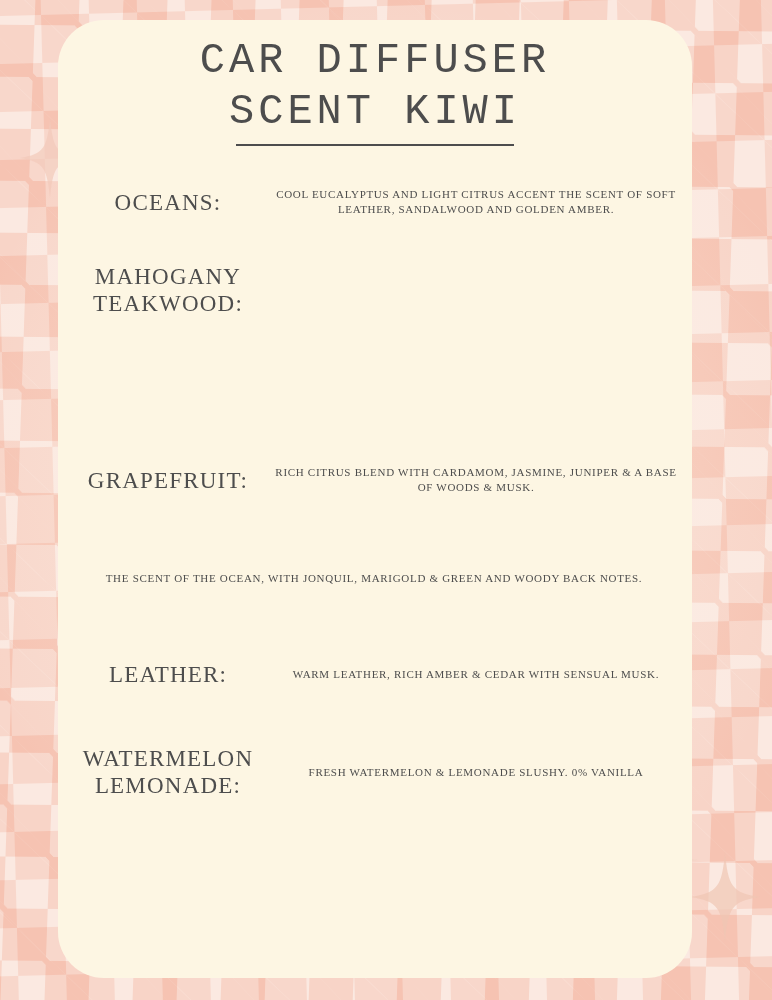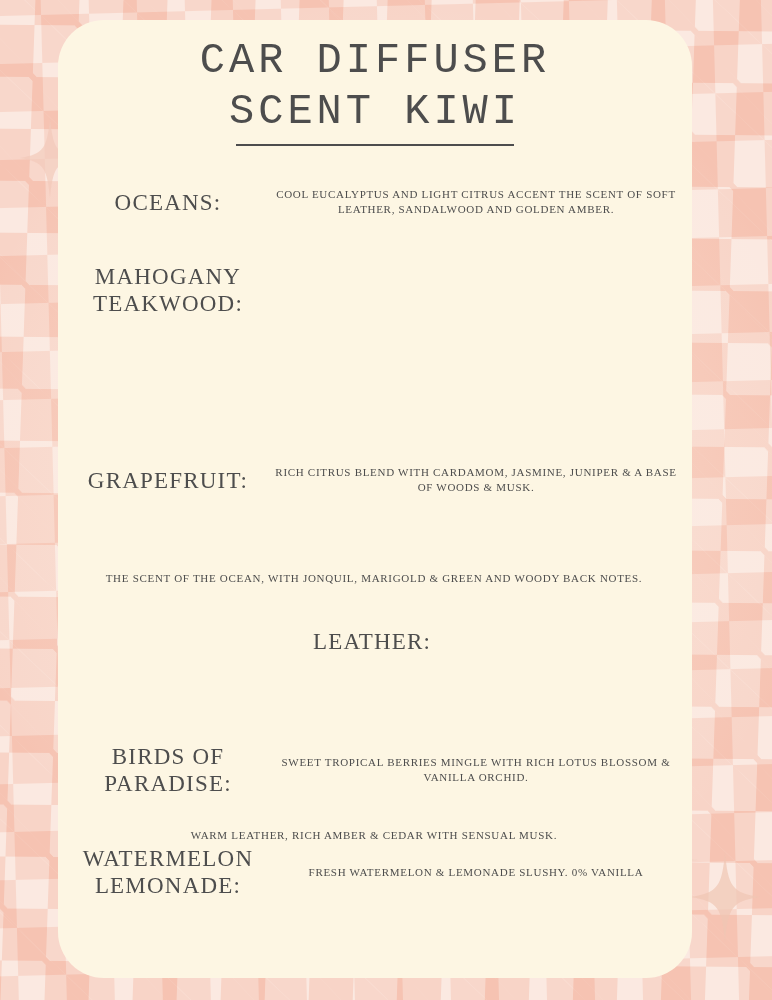--- a/index.html
+++ b/index.html
@@ -138,21 +138,21 @@
     line-height: 1.42;
     flex: 1 1 auto;
   }
 
   
   .row-0 { height: 92px; }
   .row-1 { height: 84px; }
   .row-2 { height: 100px; }
   .row-3 { height: 96px; }
   .row-4 { height: 100px; }
-  .row-5 { height: 92px; flex-direction: column; }
+  .row-5 { height: 92px; }
   .row-6 { height: 100px; }
   .row-7 { height: 104px; justify-content: space-between; }
 </style>
 </head>
 <body>
 
 <div class="page">
 
   <div class="checker-wrap">
     <div class="checker"></div>
@@ -207,24 +207,20 @@
 
       <div class="row row-4">
         <div class="row-desc">THE SCENT OF THE OCEAN, WITH JONQUIL, MARIGOLD &amp; GREEN AND WOODY BACK NOTES.</div>
       </div>
 
       <div class="row row-5">
         <div class="row-name">LEATHER:</div>
         <div class="row-desc">WARM LEATHER, RICH AMBER &amp; CEDAR WITH SENSUAL MUSK.</div>
       </div>
 
-      <div class="row row-6">
-        <div class="row-name">BIRDS OF PARADISE:</div>
-        <div class="row-desc">SWEET TROPICAL BERRIES MINGLE WITH RICH LOTUS BLOSSOM &amp; VANILLA ORCHID.</div>
-      </div>
 
       <div class="row row-7">
         <div class="row-name">WATERMELON LEMONADE:</div>
         <div class="row-desc">FRESH WATERMELON &amp; LEMONADE SLUSHY. 0% VANILLA</div>
       </div>
 
     </div>
   </div>
 </div>
 

